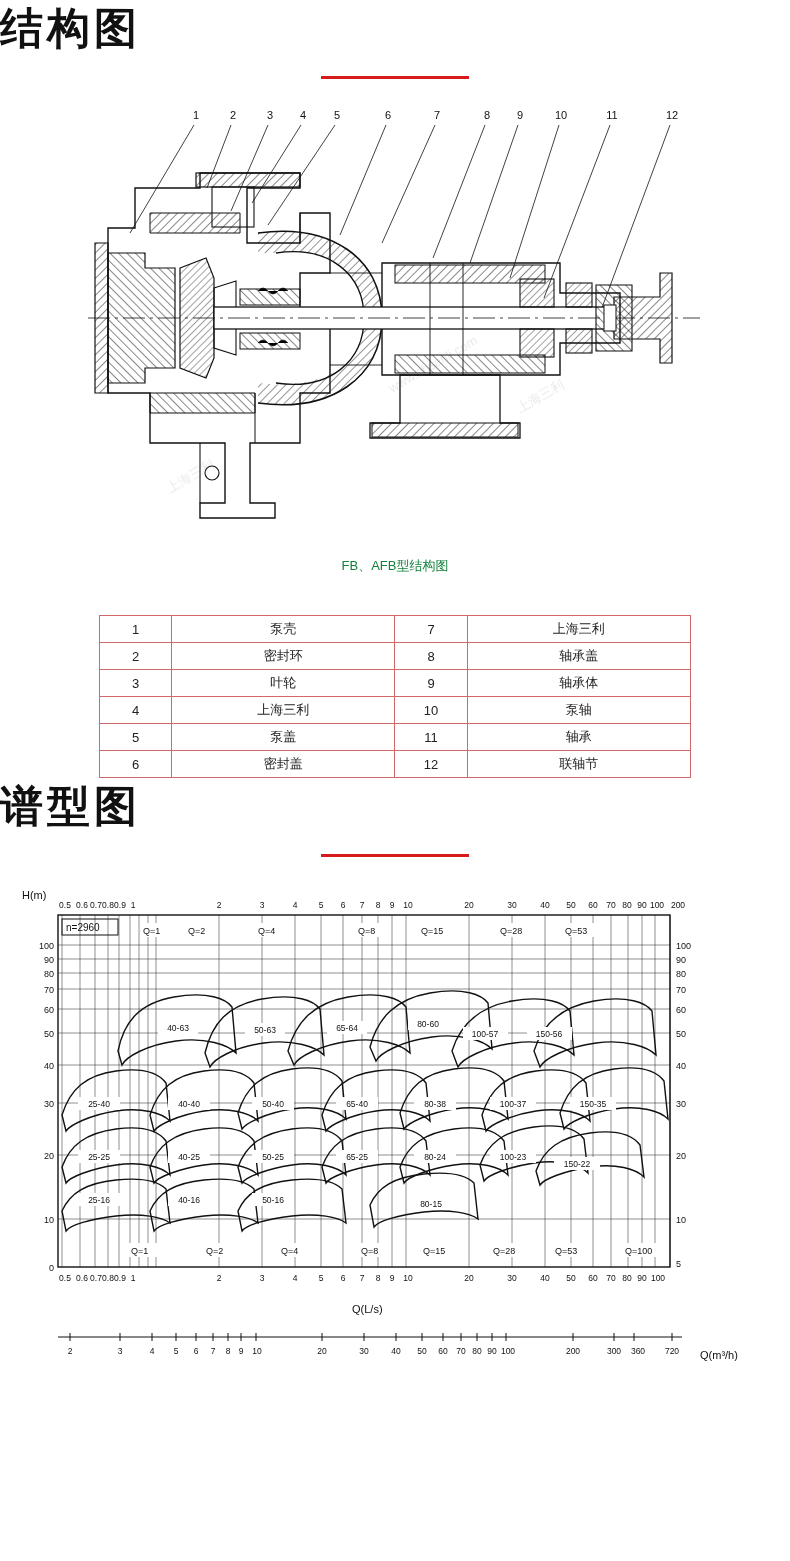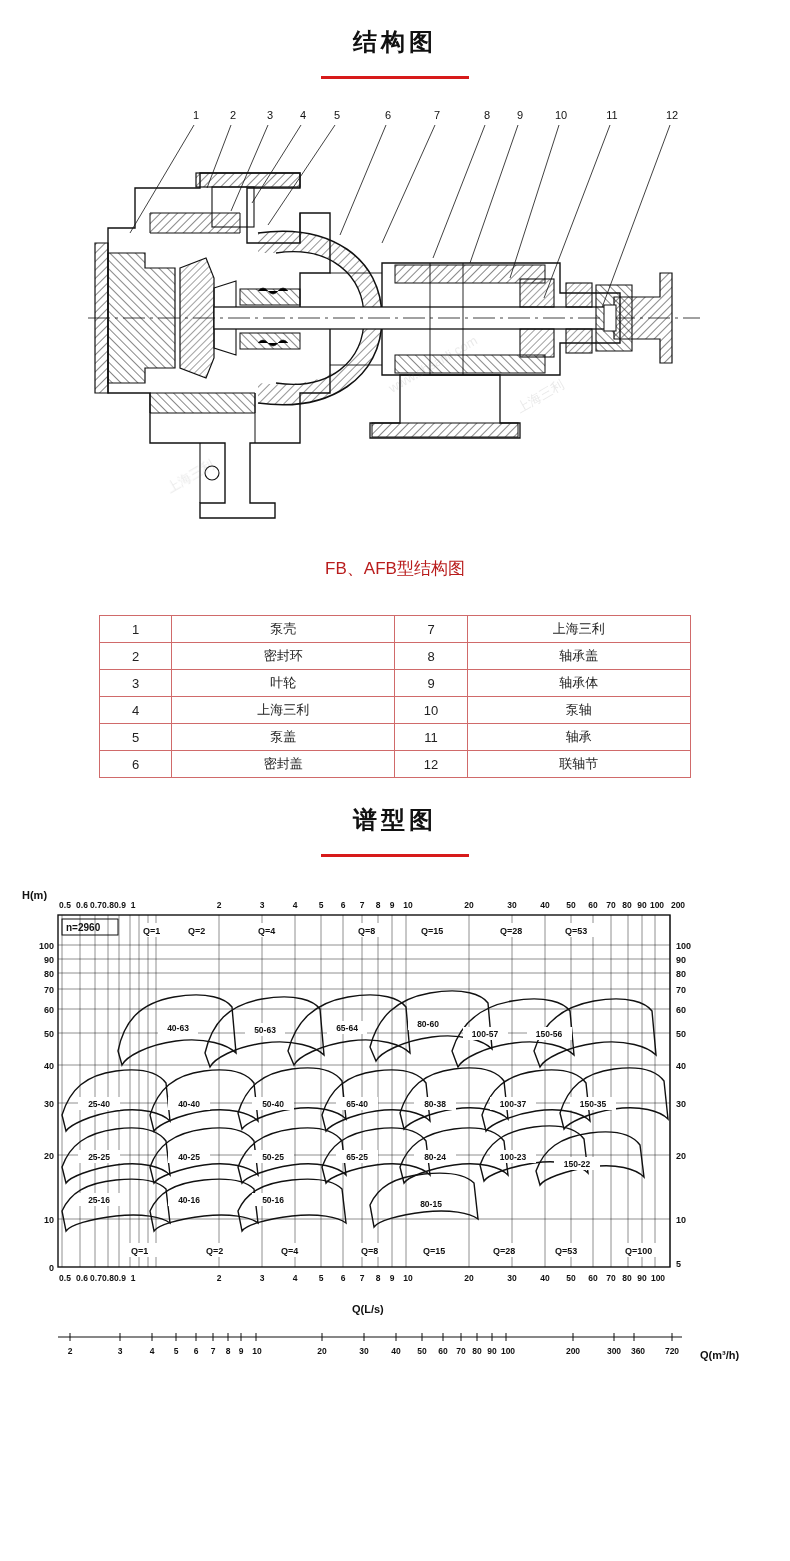--- a/index.html
+++ b/index.html
@@ -9,47 +9,46 @@
     height: 1561px;
     background: #ffffff;
     font-family: "Liberation Sans", sans-serif;
     color: #222;
     position: relative;
     overflow: hidden;
   }
 
   
   .section-title {
-    text-align: center;
-    font-size: 24px;
+    text-align: left;
+    font-size: 43px;
     font-weight: bold;
     letter-spacing: 4px;
     color: #111;
     margin: 0;
-    padding-top: 26px;
   }
   .title-rule {
     width: 148px;
     height: 3px;
     background: #d71a1a;
     margin: 18px auto 0 auto;
   }
 
   
   .drawing-wrap {
     position: relative;
     width: 790px;
     height: 500px;
     margin-top: 14px;
   }
   .drawing-svg { display: block; }
   .drawing-caption {
     text-align: center;
-    font-size: 17px;
-    color: #b91c1c;
+    font-size: 13px;
+    color: #15803d;
     margin-top: -6px;
   }
 
   
   .parts-table {
     border-collapse: collapse;
     margin: 22px auto 0 auto;
     width: 592px;
     font-size: 13px;
   }
@@ -61,21 +60,20 @@
   }
   .parts-table td.num { width: 62px; }
   .parts-table td.nm { width: 192px; }
 
   
   .chart-wrap {
     position: relative;
     width: 730px;
     height: 520px;
     margin-top: 18px;
-    font-weight: bold;
   }
   .chart-svg { display: block; }
 </style>
 </head>
 <body>
 
 <h1 class="section-title">结构图</h1>
 <div class="title-rule"></div>
 
 <div class="drawing-wrap">

